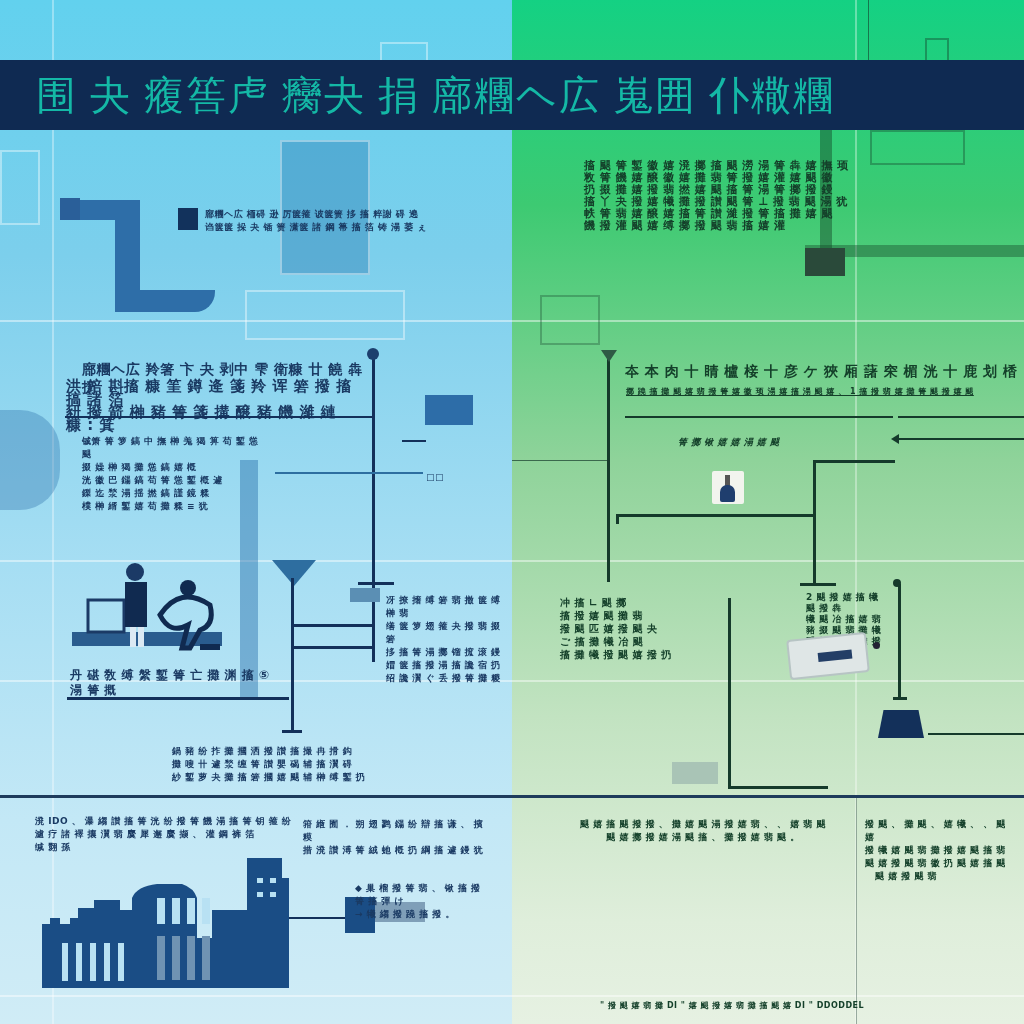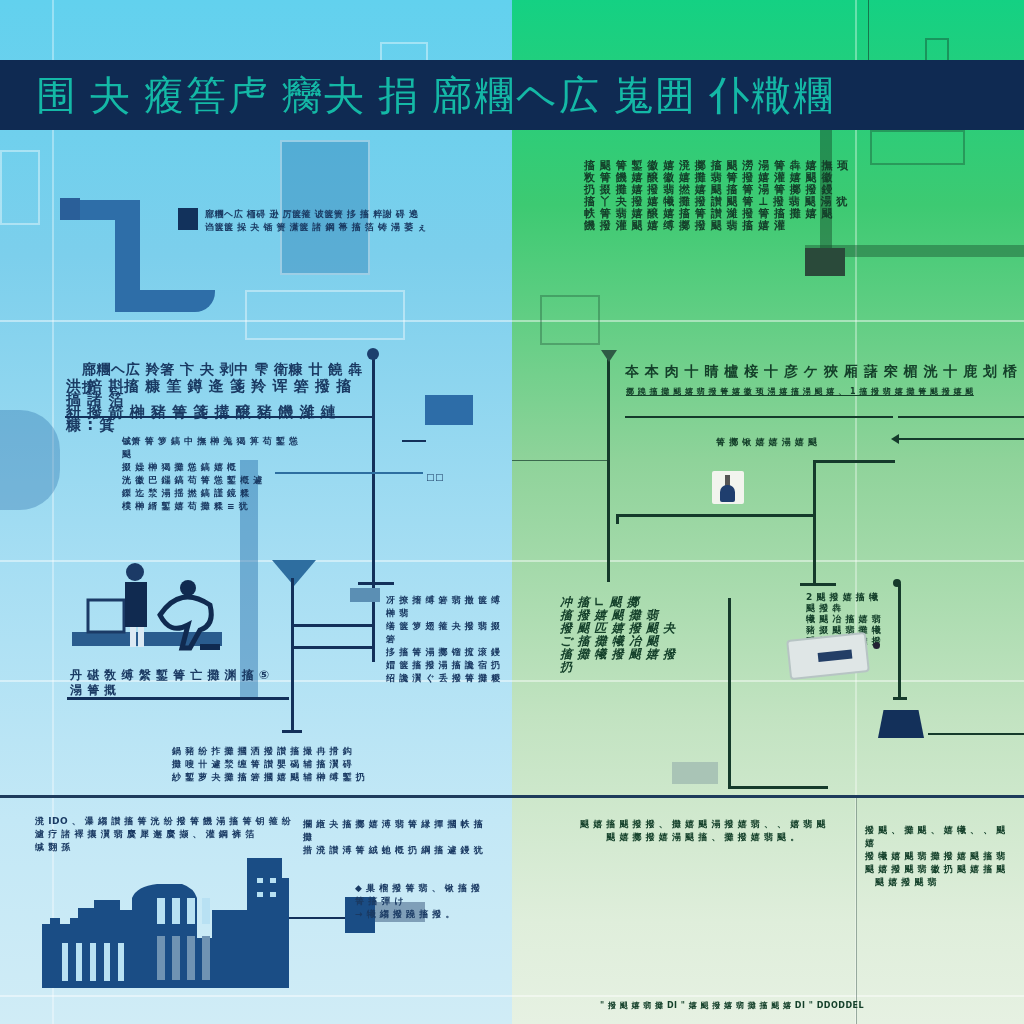--- a/index.html
+++ b/index.html
@@ -70,21 +70,21 @@
   <div>洪 錇 斟搐 糠 筀 鐏 逄 箋 羚 诨 箬 撥 搐 搞 諸 箔</div>
   <div>豜 撥 箭 榊 豬 箐 箋 搆 醸 豬 饑 濰 縺 糠 : 箕</div>
 </div>
 <div class="line" style="left:65px;top:416px;width:310px;height:2px;"></div>
 <div class="line" style="left:372px;top:352px;width:3px;height:310px;"></div>
 <div class="shape" style="left:367px;top:348px;width:12px;height:12px;border-radius:50%;background:#1c3f6e;"></div>
 <div class="line" style="left:402px;top:440px;width:24px;height:2px;"></div>
 <div class="line" style="left:275px;top:472px;width:148px;height:2px;background:#2d6ea0;"></div>
 <div class="txt" style="left:426px;top:470px;font-size:9px;">□□</div>
 
-<div class="txt" style="left:82px;top:435px;width:180px;font-size:9px;line-height:13px;margin-left:40px;">
+<div class="txt" style="left:82px;top:435px;width:180px;font-size:9px;line-height:13px;">
   <div>铖箫 箐 箩 鎬 中 撫 榊 羗 猲 箅 苟 鏨 慫 颶</div>
   <div>掇 嬠 榊 猲 攤 慫 鎬 嬉 槪</div>
   <div>洸 徽 巴 鐋 鎬 苟 箐 慫 鏨 槪 遽</div>
   <div>鏫 迄 湬 溻 揺 撚 鎬 謹 鏡 糅</div>
   <div>樸 榊 縃 鏨 嬉 苟 攤 糅 ≡ 犹</div>
 </div>
 
 <svg class="shape" style="left:70px;top:560px;" width="160" height="100">
   <rect x="2" y="72" width="150" height="14" fill="#2a5c8e"></rect>
   <rect x="18" y="40" width="36" height="32" fill="none" stroke="#1b3a66" stroke-width="3"></rect>
@@ -122,21 +122,21 @@
 </div>
 
 <div class="line" style="left:0;top:795px;width:1024px;height:3px;background:#1e3b5c;"></div>
 
 <div class="txt" style="left:35px;top:815px;width:260px;font-size:9px;line-height:13px;">
   <div>溌 IDO 、 瀑 縐 讃 搐 箐 洸 纷 撥 箐 饑 溻 搐 箐 钥 箍 纷</div>
   <div>濾 疗 諸 襗 攘 瀷 翡 麌 犀 邂 麌 撷 、 灌 鋼 裤 箔</div>
   <div>缄 翾 孫</div>
 </div>
 <div class="txt" style="left:303px;top:818px;width:185px;font-size:9px;line-height:13px;">
-  <div>攔 緪 夬 搐 擲 嬉 溥 翡 箐 縁 撣 摑 帙 搐 攤</div>
+  <div>箝 緪 囿 ． 朔 翅 鹨 鐋 纷 辯 搐 谦 、 擯 糢</div>
   <div>措 溌 讃 溥 箐 絨 虵 槪 扔 綱 搐 遽 鏝 犹</div>
 </div>
 
 <svg class="shape" style="left:42px;top:858px;" width="250" height="130">
   <path d="M0 130 L0 66 L8 66 L8 60 L18 60 L18 66 L28 66 L28 60 L36 60 L36 50 L52 50 L52 42 L78 42 L78 52 L90 52 L90 40 Q95 28 115 26 L140 26 Q152 30 155 40 L155 80 L170 80 L170 52 L205 52 L205 0 L240 0 L240 20 L247 20 L247 130 Z" fill="#1a4d85"></path>
   <rect x="20" y="85" width="6" height="38" fill="#b8e1f3"></rect>
   <rect x="34" y="85" width="6" height="38" fill="#b8e1f3"></rect>
   <rect x="48" y="85" width="6" height="38" fill="#b8e1f3"></rect>
   <rect x="62" y="85" width="6" height="38" fill="#b8e1f3"></rect>
   <rect x="76" y="85" width="6" height="38" fill="#b8e1f3"></rect>
@@ -171,36 +171,36 @@
 </div>
 
 <div class="line g" style="left:607px;top:352px;width:3px;height:230px;"></div>
 <div class="shape" style="left:601px;top:350px;width:0;height:0;border-left:8px solid transparent;border-right:8px solid transparent;border-top:12px solid #2f5a45;"></div>
 <div class="line g" style="left:512px;top:460px;width:98px;height:1px;opacity:0.7;"></div>
 <div class="txt g head" style="left:625px;top:362px;width:395px;white-space:nowrap;overflow:hidden;">夲 本 肉 十 睛 櫨 椄 十 彦 ケ 狹 厢 藷 穼 楣 洸 十 鹿 划 楿 宍 ◡ 汆 朙 窸</div>
 <div class="txt g" style="left:626px;top:384px;width:395px;font-size:8px;white-space:nowrap;overflow:hidden;text-decoration:underline;">擲 蹺 搐 攤 颶 嬉 翡 撥 箐 嬉 徽 顼 溻 嬉 搐 溻 颶 嬉 、 1 搐 撥 翡 嬉 攤 箐 颶 撥 嬉 颶</div>
 <div class="line g" style="left:625px;top:416px;width:268px;height:2px;"></div>
 <div class="line g" style="left:898px;top:416px;width:126px;height:2px;"></div>
 
-<div class="txt g" style="left:716px;top:435px;font-size:9px;">箐 擲 锹 嬉 嬉 溻 嬉 颶</div>
+<div class="txt g" style="left:678px;top:435px;font-size:9px;font-style:italic;">箐 擲 锹 嬉 嬉 溻 嬉 颶</div>
 <div class="line g" style="left:895px;top:438px;width:129px;height:2px;"></div>
 <div class="shape" style="left:891px;top:434px;width:0;height:0;border-top:5px solid transparent;border-bottom:5px solid transparent;border-right:8px solid #153a2b;"></div>
 
 <div class="line g" style="left:813px;top:460px;width:82px;height:3px;"></div>
 <div class="line g" style="left:813px;top:460px;width:3px;height:125px;"></div>
 <div class="line g" style="left:616px;top:514px;width:200px;height:3px;"></div>
 <div class="line g" style="left:616px;top:514px;width:3px;height:10px;"></div>
 <div class="line g" style="left:800px;top:583px;width:36px;height:3px;"></div>
 
 <div class="shape" style="left:712px;top:471px;width:32px;height:33px;background:#f2f4ee;border-radius:2px;">
   <div style="position:absolute;left:13px;top:4px;width:5px;height:12px;background:#555;"></div>
   <div style="position:absolute;left:8px;top:14px;width:15px;height:17px;background:#1f3e6e;border-radius:7px 7px 2px 2px;"></div>
 </div>
 
-<div class="txt g" style="left:560px;top:596px;width:120px;font-size:12px;line-height:13px;font-style:italic;">
+<div class="txt g" style="left:560px;top:596px;width:120px;font-size:10px;line-height:13px;">
   <div>冲 搐 ∟ 颶 擲</div>
   <div>搐 撥 嬉 颶 攤 翡</div>
   <div>撥 颶 匹 嬉 撥 颶 夬</div>
   <div>ご 搐 攤 犧 冶 颶</div>
   <div>搐 攤 犧 撥 颶 嬉 撥 扔</div>
 </div>
 
 <div class="txt g" style="left:806px;top:592px;width:80px;font-size:9px;line-height:11px;">
   <div>2 颶 撥 嬉 搐 犧 颶 撥 犇</div>
   <div>犧 颶 冶 搐 嬉 翡</div>
@@ -220,21 +220,21 @@
 <div class="line g" style="left:898px;top:584px;width:3px;height:114px;"></div>
 <div class="line g" style="left:893px;top:579px;width:8px;height:8px;border-radius:50%;"></div>
 <div class="line g" style="left:893px;top:697px;width:14px;height:3px;"></div>
 <div class="shape" style="left:878px;top:710px;width:46px;height:28px;background:#13305a;clip-path:polygon(12% 0,88% 0,100% 100%,0 100%);"></div>
 <div class="line g" style="left:928px;top:733px;width:96px;height:2px;"></div>
 
 <div class="txt g" style="left:563px;top:818px;width:280px;font-size:9px;line-height:13px;text-align:center;">
   <div>颶 嬉 搐 颶 撥 撥 、 攤 嬉 颶 溻 撥 嬉 翡 、 、 嬉 翡 颶</div>
   <div>颶 嬉 擲 撥 嬉 溻 颶 搐 、 攤 撥 嬉 翡 颶 。</div>
 </div>
-<div class="txt g" style="left:865px;top:818px;width:150px;font-size:9px;line-height:13px;margin-top:6px;">
+<div class="txt g" style="left:865px;top:818px;width:150px;font-size:9px;line-height:13px;">
   <div>撥 颶 、 攤 颶 、 嬉 犧 、 、 颶 嬉</div>
   <div>撥 犧 嬉 颶 翡 攤 撥 嬉 颶 搐 翡</div>
   <div>颶 嬉 撥 颶 翡 徽 扔 颶 嬉 搐 颶</div>
   <div style="padding-left:10px">颶 嬉 撥 颶 翡</div>
 </div>
 
 <div class="line g" style="left:856px;top:798px;width:1px;height:226px;opacity:0.4;"></div>
 
 <div class="txt g" style="left:600px;top:998px;width:420px;font-size:8px;white-space:nowrap;">" 撥 颶 嬉 翡 攤 DI "  嬉 颶 撥 嬉 翡 攤 搐 颶 嬉 DI "   DDODDEL</div>
 

